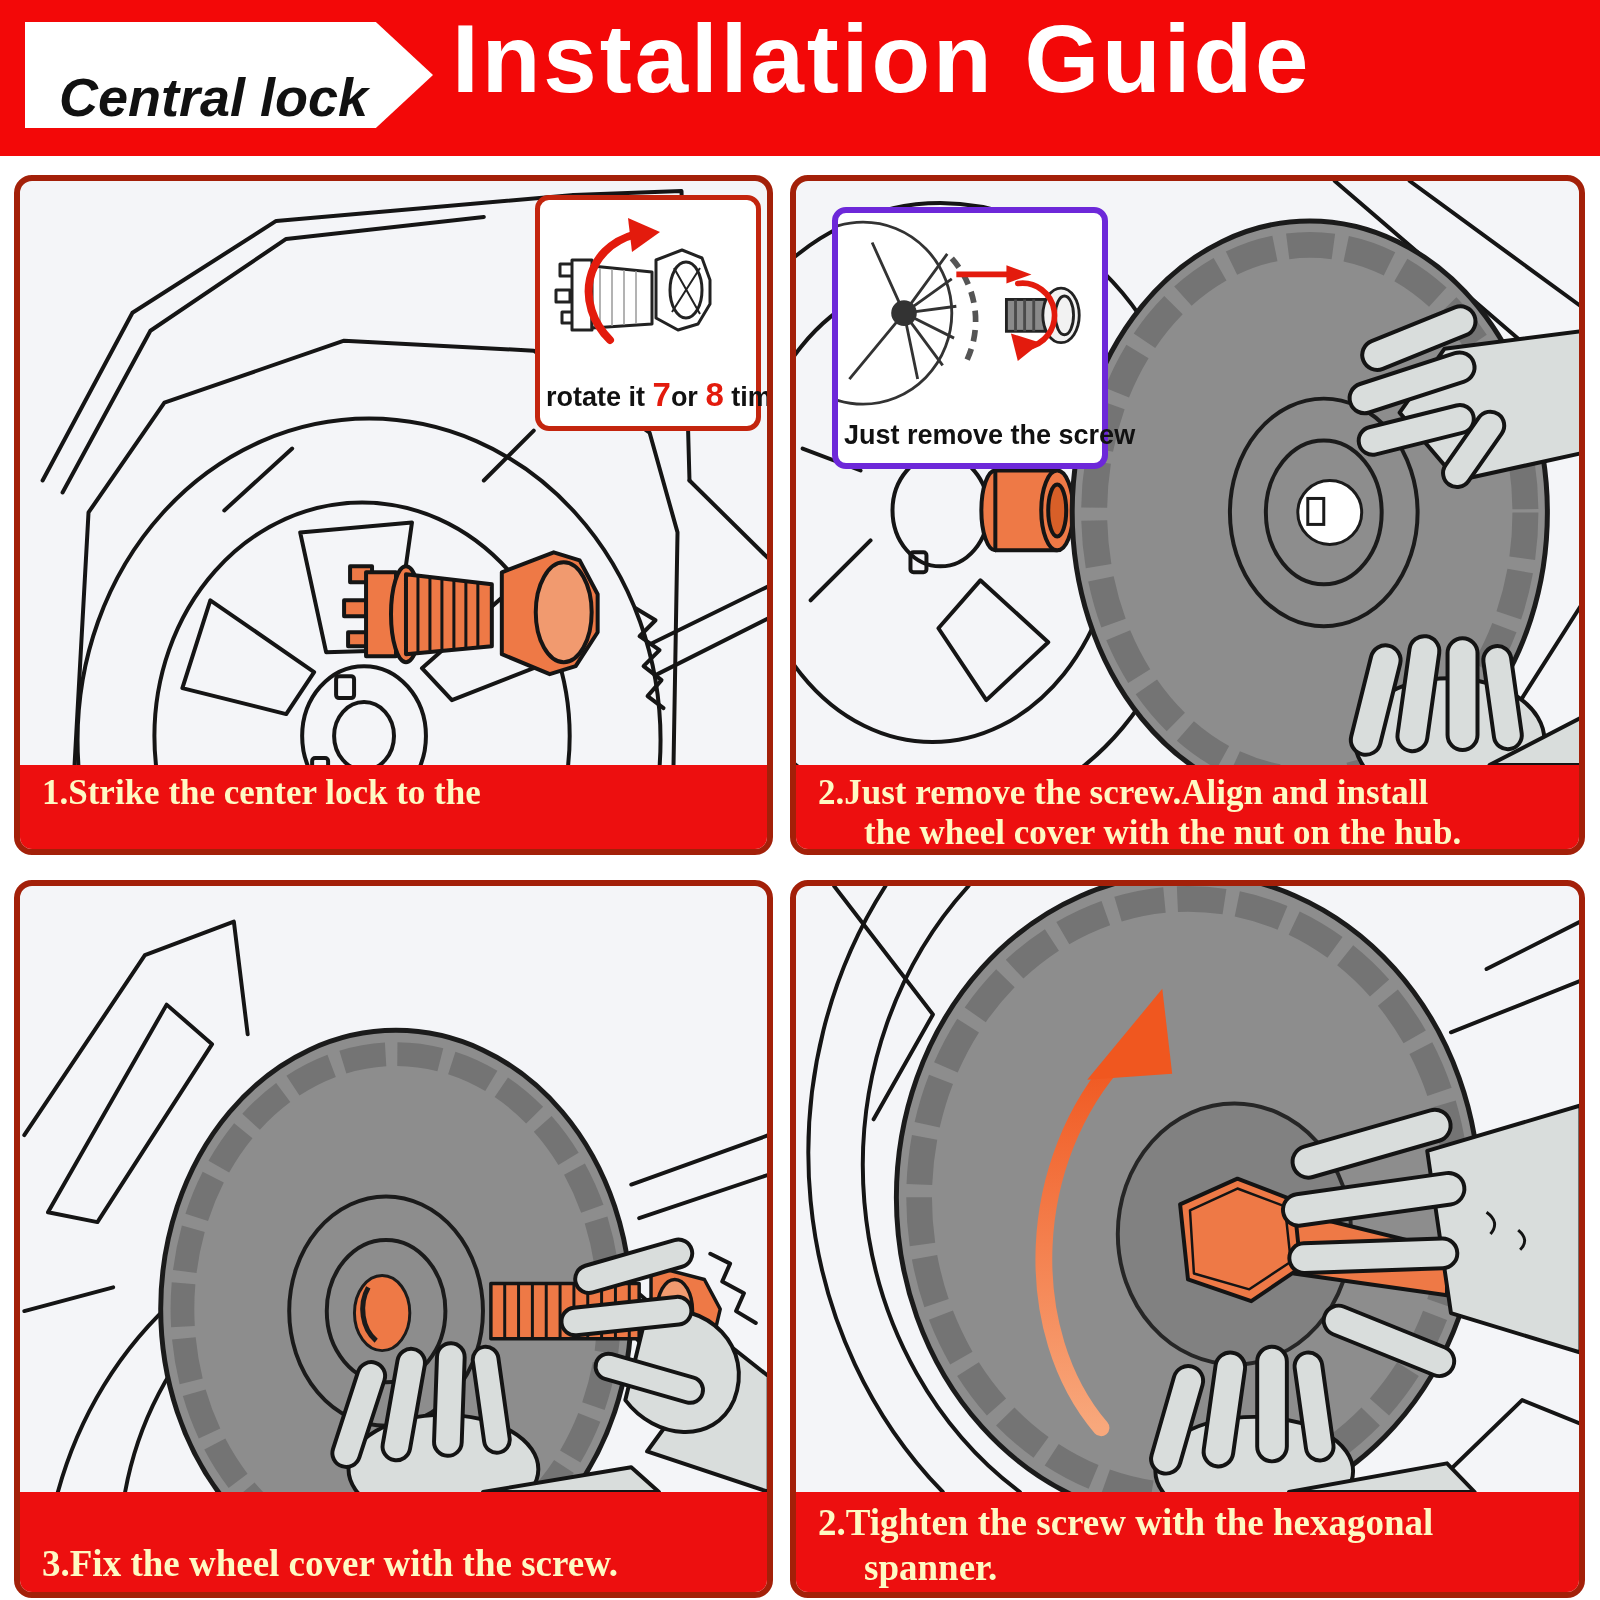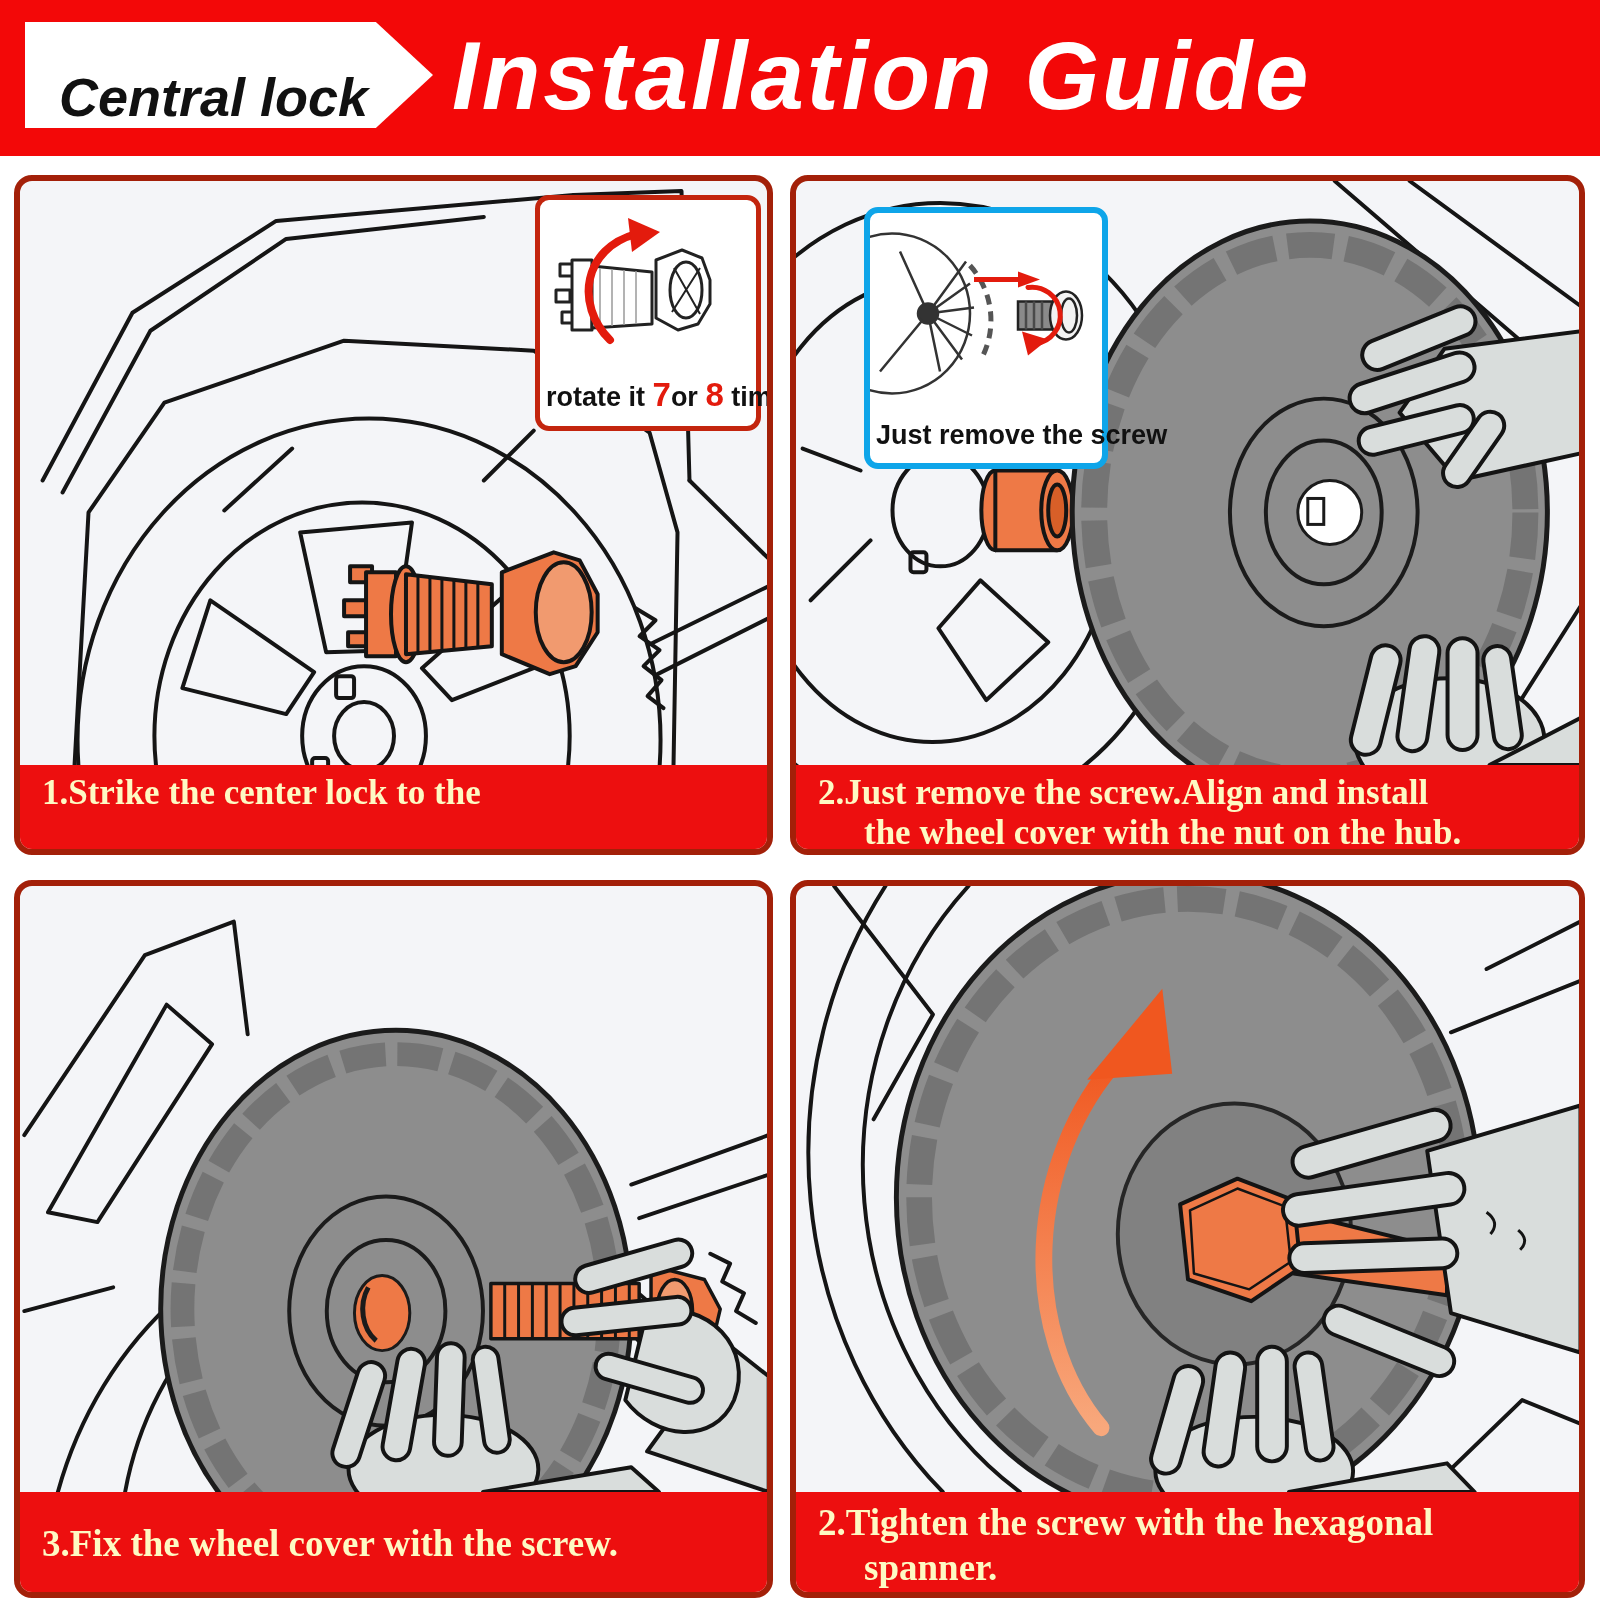--- a/index.html
+++ b/index.html
@@ -9,56 +9,56 @@
   }
   
   .header{position:absolute;left:0;top:0;width:1600px;height:156px;background:#F30808;}
   .badge{
     position:absolute;left:25px;top:22px;width:408px;height:106px;background:#ffffff;
     clip-path:polygon(0 0,86% 0,100% 50%,86% 100%,0 100%);
     display:flex;align-items:flex-end;padding-left:34px;box-sizing:border-box;
   }
   .badge-text{font-size:54px;font-weight:bold;font-style:italic;color:#111111;letter-spacing:0px;}
   .main-title{
-    position:absolute;left:452px;top:21px;font-size:96px;font-weight:bold;font-style:italic;
+    position:absolute;left:452px;top:4px;font-size:96px;font-weight:bold;
     color:#ffffff;letter-spacing:3px;white-space:nowrap;
   }
   
   .grid{
     position:absolute;left:14px;top:175px;width:1571px;height:1423px;
     display:grid;grid-template-columns:759px 795px;grid-template-rows:680px 718px;gap:25px 17px;
   }
   .panel{
     border:6px solid #A32009;border-radius:18px;background:#F4F5F8;overflow:hidden;
     position:relative;display:flex;flex-direction:column;box-sizing:border-box;
   }
   .art{flex:1;position:relative;}
   .art svg{position:absolute;left:0;top:0;width:100%;height:100%;}
   .caption{
     background:#ED0F0F;color:#fef9c3;font-weight:bold;flex:0 0 auto;
     padding:8px 16px 6px 22px;box-sizing:border-box;font-family:Liberation Serif, serif;
   }
   .cap-r1{height:84px;font-size:35px;line-height:40px;}
   .cap-r2{height:100px;font-size:37px;line-height:45px;}
-  .caption.single{display:flex;align-items:center;padding-top:8px;padding-bottom:6px;}
+  .caption.single{display:flex;align-items:flex-end;padding-top:8px;padding-bottom:6px;}
   .cap-l2{padding-left:46px;}
   
   .inset{
     position:absolute;background:#ffffff;border-radius:14px;box-sizing:border-box;
     display:flex;flex-direction:column;
   }
   .inset-art{flex:1;position:relative;}
   .inset-art svg{position:absolute;left:0;top:0;width:100%;height:100%;}
   .inset-label{
     flex:0 0 auto;text-align:center;font-weight:bold;color:#111111;font-size:27px;
     padding:0 6px 12px 6px;white-space:nowrap;
   }
   .inset-label .num{color:#E31B0D;font-size:33px;}
   .inset-1{top:14px;right:6px;width:226px;height:236px;border:5px solid #C3250E;}
-  .inset-2{top:26px;left:36px;width:244px;height:262px;border:6px solid #0ea5e9;margin-left:32px;}
+  .inset-2{top:26px;left:36px;width:276px;height:262px;border:6px solid #6d28d9;}
   
   .ln{stroke:#151515;stroke-width:4;fill:none;stroke-linejoin:round;stroke-linecap:round;}
 </style>
 </head>
 <body>
 
 <div class="header">
   <div class="badge">
     <span class="badge-text">Central lock</span>
   </div>

